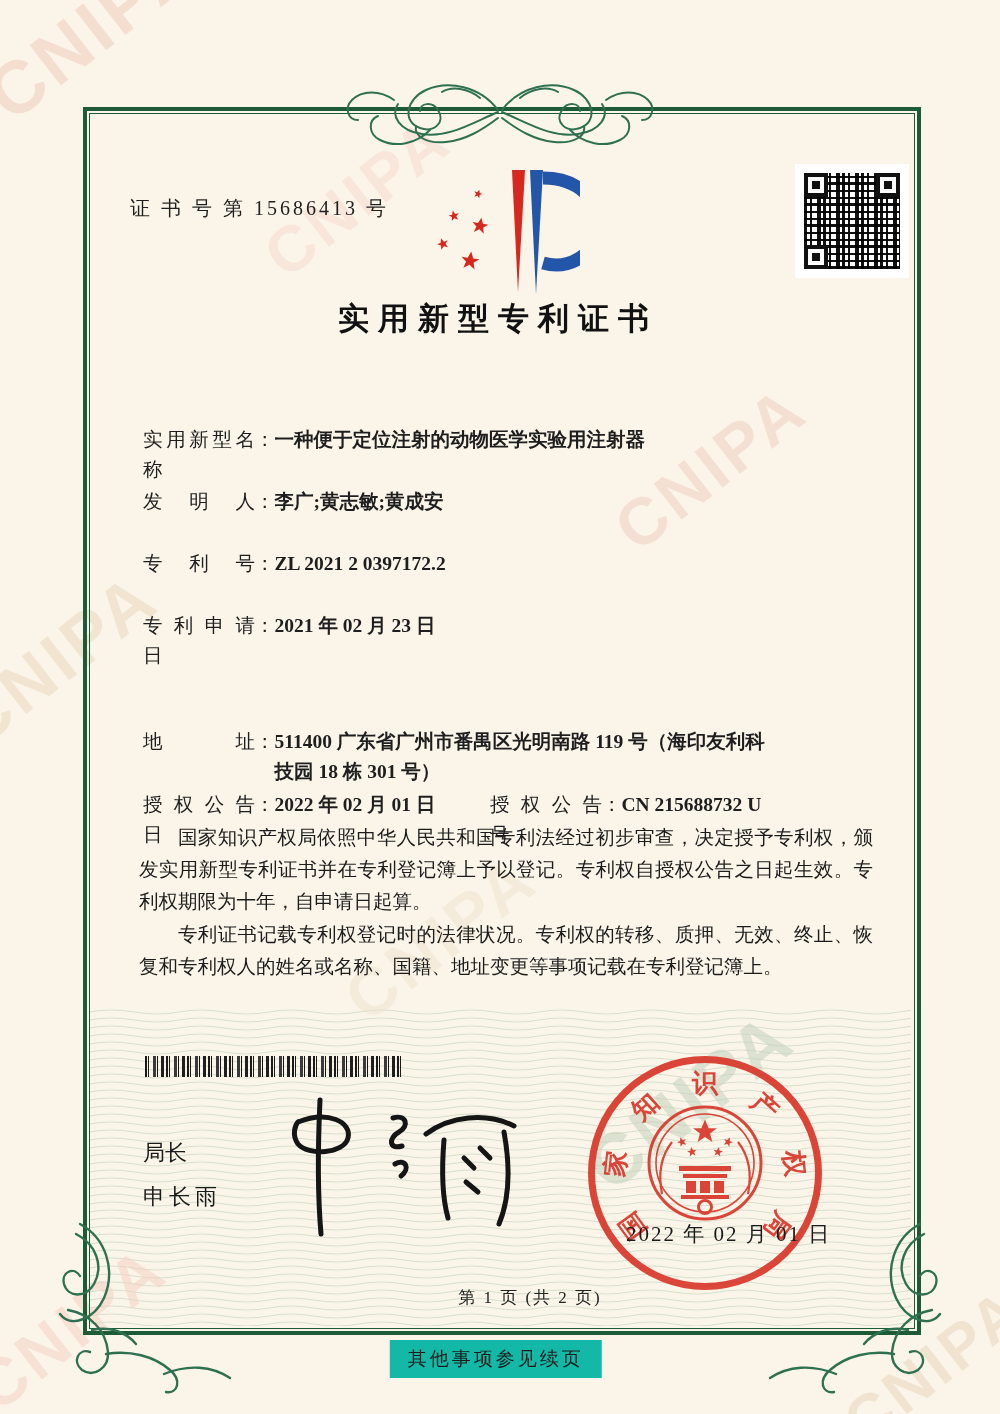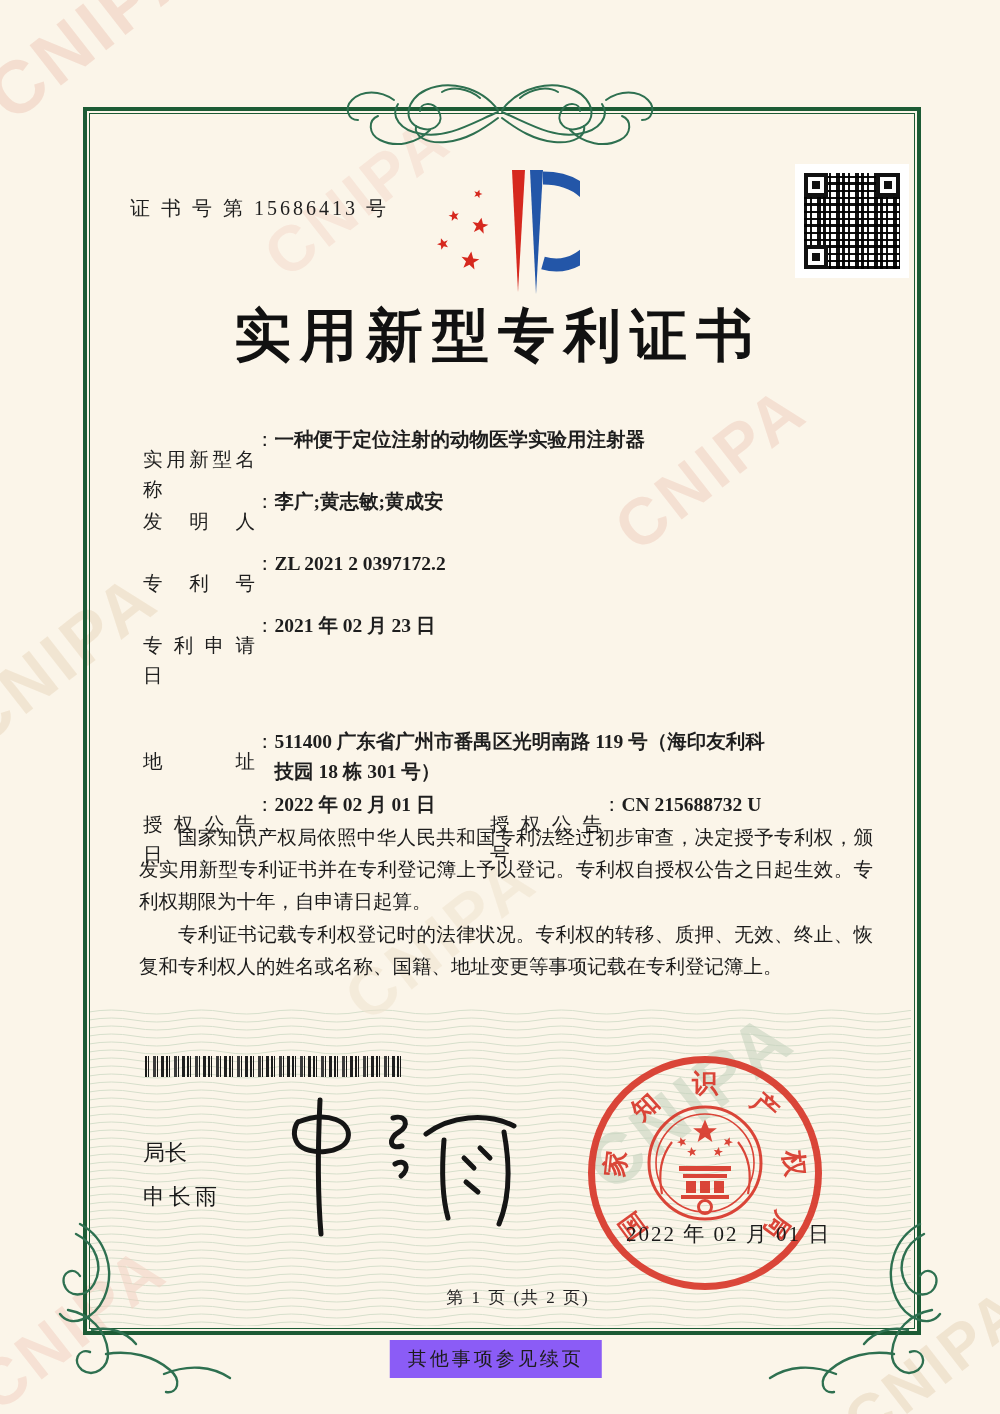--- a/index.html
+++ b/index.html
@@ -38,25 +38,25 @@
       repeating-linear-gradient(90deg,#111 0 3px,transparent 3px 6px,#111 6px 8px,transparent 8px 13px,#111 13px 17px,transparent 17px 19px),
       repeating-linear-gradient(0deg,#111 0 3px,transparent 3px 7px,#111 7px 9px,transparent 9px 14px,#111 14px 16px,transparent 16px 21px);
       background-blend-mode:multiply;}
   .finder{position:absolute;width:16px;height:16px;border:4px solid #111;background:#fff;}
   .finder::after{content:"";position:absolute;left:4px;top:4px;width:8px;height:8px;background:#111;}
   .f-tl{left:0;top:0;} .f-tr{right:0;top:0;} .f-bl{left:0;bottom:0;}
 
   .logo{position:absolute;left:422px;top:164px;z-index:4;}
 
   .title{position:absolute;left:83px;top:298px;width:830px;text-align:center;
-         font-size:57px;font-weight:700;color:#111;letter-spacing:9px;z-index:4;}
+         font-size:31px;font-weight:700;color:#111;letter-spacing:9px;z-index:4;}
 
   
   .field-row{position:absolute;left:143px;width:740px;font-size:19.5px;color:#1e1e1e;z-index:4;line-height:30px;}
-  .f-label{display:inline-block;width:112px;text-align:justify;text-align-last:justify;vertical-align:top;margin-top:20px;}
+  .f-label{display:inline-block;width:112px;text-align:justify;text-align-last:justify;vertical-align:top;}
   .f-colon{display:inline-block;vertical-align:top;}
   .f-value{display:inline-block;vertical-align:top;max-width:560px;font-weight:bold;}
   .row-addr .f-value{width:505px;}
   .pair2{position:absolute;left:347px;top:0;}
 
   
   .body-text{position:absolute;left:131px;top:822px;width:742px;font-size:19.5px;color:#1c1c1c;
              text-align:justify;line-height:32px;z-index:4;}
   .body-text p{margin:0 0 1px 8px;text-indent:2em;}
 
@@ -70,23 +70,23 @@
   .seal{position:absolute;left:588px;top:1056px;width:234px;height:234px;z-index:5;opacity:.92;}
   .seal-ring{position:absolute;inset:0;border:7px solid #d8372a;border-radius:50%;}
   .seal-char{position:absolute;left:50%;top:50%;width:28px;height:28px;margin:-14px 0 0 -14px;
              font-size:26px;font-weight:700;color:#d8372a;text-align:center;line-height:28px;
              transform:rotate(var(--a)) translateY(-89px);}
   .emblem{position:absolute;left:52px;top:42px;}
   .seal-date{position:absolute;left:626px;top:1220px;font-size:21px;color:#1a1a1a;
              letter-spacing:2px;z-index:6;}
 
   .page-info{position:absolute;left:83px;top:1286px;width:870px;text-align:center;
-             font-size:17px;color:#222;z-index:4;letter-spacing:2px;}
+             font-size:17px;color:#222;z-index:4;letter-spacing:2px;padding-left:12px;}
   .foot-note{position:absolute;left:50%;top:1340px;transform:translateX(-52%);
-             background:#8b5cf6;padding:6px 18px;font-size:19px;color:#1c1c1c;
+             background:#14b8a6;padding:6px 18px;font-size:19px;color:#1c1c1c;
              letter-spacing:3px;z-index:4;}
 </style>
 </head>
 <body>
 
 <div class="page">
 
   <span class="wm wm1">CNIPA</span>
   <span class="wm wm2">CNIPA</span>
   <span class="wm wm3">CNIPA</span>

